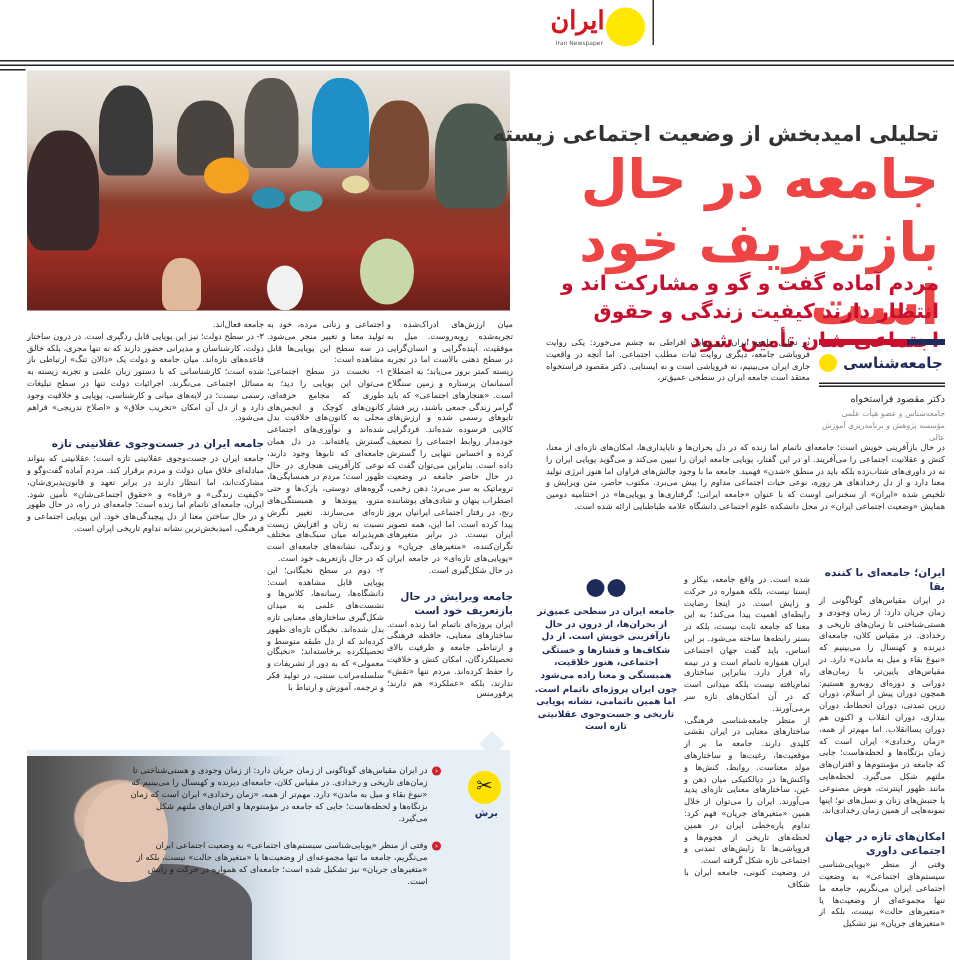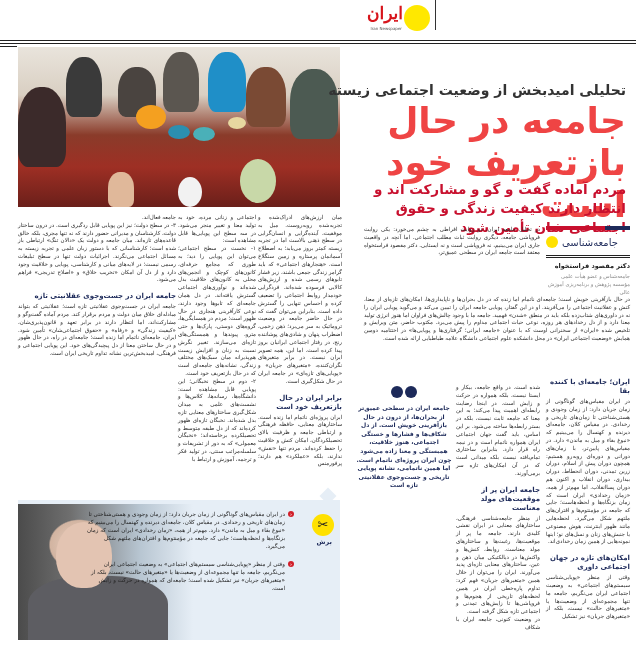--- a/index.html
+++ b/index.html
@@ -21,23 +21,23 @@
   .hero-photo .f { position: absolute; border-radius: 50%; }
 
   .kicker { position: absolute; right: 10px; top: 82px; font-size: 14px; font-weight: bold; color: #333; white-space: nowrap; }
   .title { position: absolute; right: 10px; top: 100px; width: 290px; text-align: right; font-size: 36px; line-height: 42px; font-weight: bold; color: #ef4444; letter-spacing: -1px; }
   .subtitle { position: absolute; right: 10px; top: 180px; width: 290px; text-align: right; font-size: 13.5px; line-height: 19px; font-weight: bold; color: #c8102e; }
 
   .section-box { position: absolute; left: 546px; top: 226px; width: 84px; }
   .section-bar { height: 4px; background: linear-gradient(90deg, #c8102e 0%, #c8102e 70%, #1d2a5a 70%); }
   .section-label { display: flex; align-items: center; justify-content: flex-end; gap: 4px; margin-top: 4px; height: 16px; }
   .section-dot { width: 12px; height: 12px; border-radius: 50%; background: #ffe100; }
-  .section-text { font-size: 10px; font-weight: normal; color: #1d2a5a; }
+  .section-text { font-size: 10px; font-weight: bold; color: #1d2a5a; }
   .section-rule { height: 3px; border-top: 1px solid #222; border-bottom: 1px solid #222; margin-top: 5px; }
-  .author-name { font-size: 6.5px; font-weight: bold; margin-top: 4px; text-align: right; color: #222; }
+  .author-name { font-size: 6.5px; font-weight: normal; margin-top: 4px; text-align: right; color: #222; }
   .author-bio { font-size: 5.2px; line-height: 8px; color: #8a8a8a; margin-top: 2px; text-align: right; }
 
   .col { position: absolute; font-size: 5.5px; line-height: 7.8px; color: #2a2a2a; text-align: justify; }
   .col p { margin-bottom: 0; }
   .col h3 { font-size: 7px; line-height: 9px; font-weight: bold; color: #1d2a5a; margin: 8px 0 2px 0; text-align: right; }
 
   .quote-box { position: absolute; left: 300px; top: 380px; width: 44px; text-align: center; }
   .quote-marks { display: flex; justify-content: center; gap: 2px; height: 14px; }
   .quote-marks span { width: 12px; height: 12px; border-radius: 50%; background: #1d2a5a; }
   .quote-text { font-size: 6px; line-height: 8.6px; font-weight: bold; color: #1d2a5a; margin-top: 4px; }
@@ -110,36 +110,35 @@
 
 <div class="col" style="left:546px;top:378px;width:84px;">
   <h3 style="margin-top:0;">ایران؛ جامعه‌ای با کننده بقا</h3>
   <p>در ایران مقیاس‌های گوناگونی از زمان جریان دارد: از زمان وجودی و هستی‌شناختی تا زمان‌های تاریخی و رخدادی. در مقیاس کلان، جامعه‌ای دیرنده و کهنسال را می‌بینیم که «نبوغ بقاء و میل به ماندن» دارد. در مقیاس‌های پایین‌تر، با زمان‌های دورانی و دوره‌ای روبه‌رو هستیم: همچون دوران پیش از اسلام، دوران زرین تمدنی، دوران انحطاط، دوران بیداری، دوران انقلاب و اکنون هم دوران پساانقلاب. اما مهم‌تر از همه، «زمان رخدادی» ایران است که زمان بزنگاه‌ها و لحظه‌هاست؛ جایی که جامعه در مؤمنتوم‌ها و اقتران‌های ملتهم شکل می‌گیرد. لحظه‌هایی مانند ظهور اینترنت، هوش مصنوعی یا جنبش‌های زنان و نسل‌های نو؛ اینها نمونه‌هایی از همین زمان رخدادی‌اند.</p>
   <h3>امکان‌های تازه در جهان اجتماعی داوری</h3>
   <p>وقتی از منظر «پویایی‌شناسی سیستم‌های اجتماعی» به وضعیت اجتماعی ایران می‌نگریم، جامعه ما تنها مجموعه‌ای از وضعیت‌ها یا «متغیرهای حالت» نیست، بلکه از «متغیرهای جریان» نیز تشکیل</p>
 </div>
 
 <div class="col" style="left:456px;top:384px;width:84px;">
   <p>شده است. در واقع جامعه، بیکار و ایستا نیست، بلکه همواره در حرکت و زایش است. در اینجا رضایت رابطه‌ای اهمیت پیدا می‌کند؛ به این معنا که جامعه ثابت نیست، بلکه در بستر رابطه‌ها ساخته می‌شود. بر این اساس، باید گفت جهان اجتماعی ایران همواره ناتمام است و در نیمه راه قرار دارد. بنابراین ساختاری تمام‌یافته نیست بلکه میدانی است که در آن امکان‌های تازه سر برمی‌آورند.</p>
-  <h3>جامعه ایران پر از موقعیت‌های مولد معناست</h3>
   <p>از منظر جامعه‌شناسی فرهنگی، ساختارهای معنایی در ایران نقشی کلیدی دارند. جامعه ما پر از موقعیت‌ها، رغبت‌ها و ساختارهای مولد معناست. روابط، کنش‌ها و واکنش‌ها در دیالکتیکی میان ذهن و عین، ساختارهای معنایی تازه‌ای پدید می‌آورند. ایران را می‌توان از خلال همین «متغیرهای جریان» فهم کرد: تداوم پاره‌خطی ایران در همین لحظه‌های تاریخی از هجوم‌ها و فروپاشی‌ها تا زایش‌های تمدنی و اجتماعی تازه شکل گرفته است.</p>
   <p>در وضعیت کنونی، جامعه ایران با شکاف</p>
 </div>
 
 <div class="quote-box" style="left:356px;top:386px;width:96px;">
   <div class="quote-marks">
       <span></span>
       <span></span>
     </div>
   <div class="quote-text">جامعه ایران در سطحی عمیق‌تر از بحران‌ها، از درون در حال بازآفرینی خویش است. از دل شکاف‌ها و فشارها و خستگی اجتماعی، هنوز خلاقیت، همبستگی و معنا زاده می‌شود چون ایران پروژه‌ای ناتمام است. اما همین ناتمامی، نشانه پویایی تاریخی و جست‌وجوی عقلانیتی تازه است</div>
 </div>
 
 <div class="col" style="left:258px;top:214px;width:84px;">
   <p>میان ارزش‌های ادراک‌شده و تجربه‌شده روبه‌روست. میل به موفقیت، آینده‌گرایی و انسان‌گرایی در سطح ذهنی بالاست اما در تجربه زیسته کمتر بروز می‌یابد؛ به اصطلاح آسمانمان پرستاره و زمین سنگلاخ است. «هنجارهای اجتماعی» که باید گرامر زندگی جمعی باشند، زیر فشار تابوهای رسمی شده و ارزش‌های کالایی فرسوده شده‌اند. فردگرایی خودمدار روابط اجتماعی را تضعیف کرده و احساس تنهایی را گسترش داده است. بنابراین می‌توان گفت که در حال حاضر جامعه در وضعیت تروماتیک به سر می‌برد؛ ذهن زخمی، اضطراب پنهان و شادی‌های پوشاننده رنج، در رفتار اجتماعی ایرانیان بروز پیدا کرده است. اما این، همه تصویر ایران نیست. در برابر متغیرهای نگران‌کننده، «متغیرهای جریان» و «پویایی‌های تازه‌ای» در جامعه ایران در حال شکل‌گیری است.</p>
-  <h3>برابر ایران در حال بازتعریف خود است</h3>
+  <h3>جامعه ویرایش در حال بازتعریف خود است</h3>
   <p>ایران پروژه‌ای ناتمام اما زنده است. ساختارهای معنایی، حافظه فرهنگی و ارتباطی جامعه و ظرفیت بالای تحصیلکردگان، امکان کنش و خلاقیت را حفظ کرده‌اند. مردم تنها «نقش» ندارند، بلکه «عملکرد» هم دارند؛ پرفورمنس</p>
 </div>
 
 <div class="col" style="left:178px;top:214px;width:78px;">
   <p>اجتماعی و زنانی مرده، خود به تولید معنا و تغییر منجر می‌شود. در سه سطح این پویایی‌ها قابل مشاهده است:</p>
   <p>۱- نخست در سطح اجتماعی؛ می‌توان این پویایی را دید؛ به طوری که مجامع حرفه‌ای، کانون‌های کوچک و انجمن‌های محلی به کانون‌های خلاقیت بدل شده‌اند و نوآوری‌های اجتماعی گسترش یافته‌اند. در دل همان جامعه‌ای که تابوها وجود دارند، نوعی کارآفرینی هنجاری در حال ظهور است؛ مردم در همسایگی‌ها، گروه‌های دوستی، پارک‌ها و حتی مترو، پیوندها و همبستگی‌های تازه‌ای می‌سازند. تغییر نگرش نسبت به زنان و افزایش زیست هم‌پذیرانه میان سبک‌های مختلف زندگی، نشانه‌های جامعه‌ای است که در حال بازتعریف خود است.</p>
   <p>۲- دوم در سطح نخبگانی؛ این پویایی قابل مشاهده است: دانشگاه‌ها، رسانه‌ها، کلاس‌ها و نشست‌های علمی به میدان شکل‌گیری ساختارهای معنایی تازه بدل شده‌اند. نخبگان تازه‌ای ظهور کرده‌اند که از دل طبقه متوسط و تحصیلکرده برخاسته‌اند؛ «نخبگان معمولی» که به دور از تشریفات و سلسله‌مراتب سنتی، در تولید فکر و ترجمه، آموزش و ارتباط با</p>
 </div>
 
 <div class="col" style="left:18px;top:214px;width:158px;">

